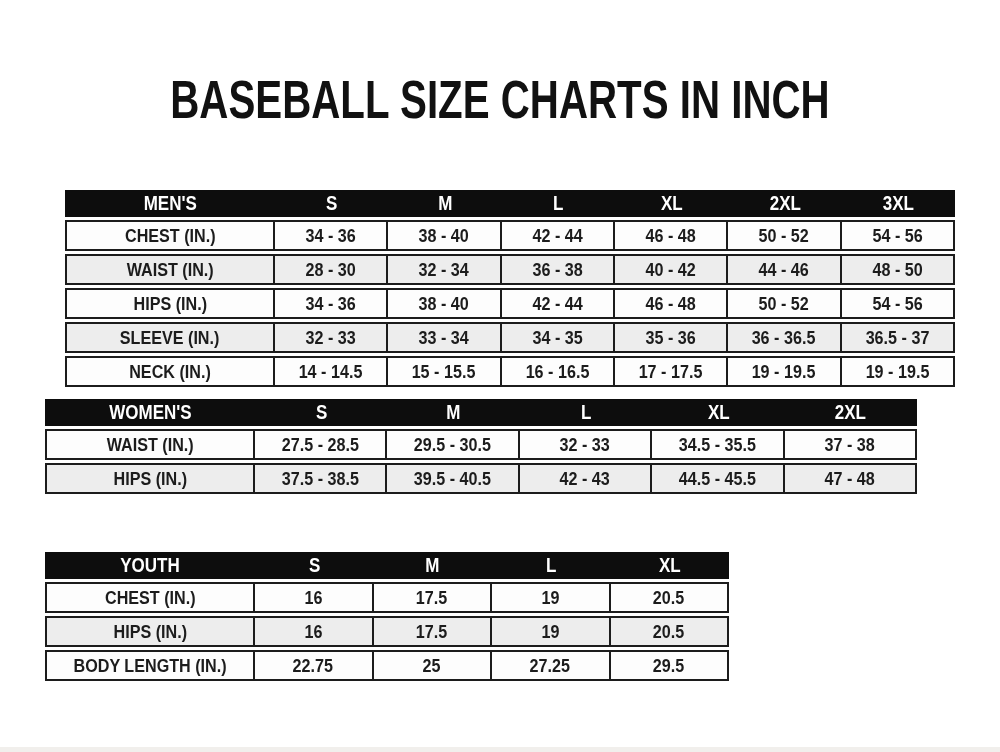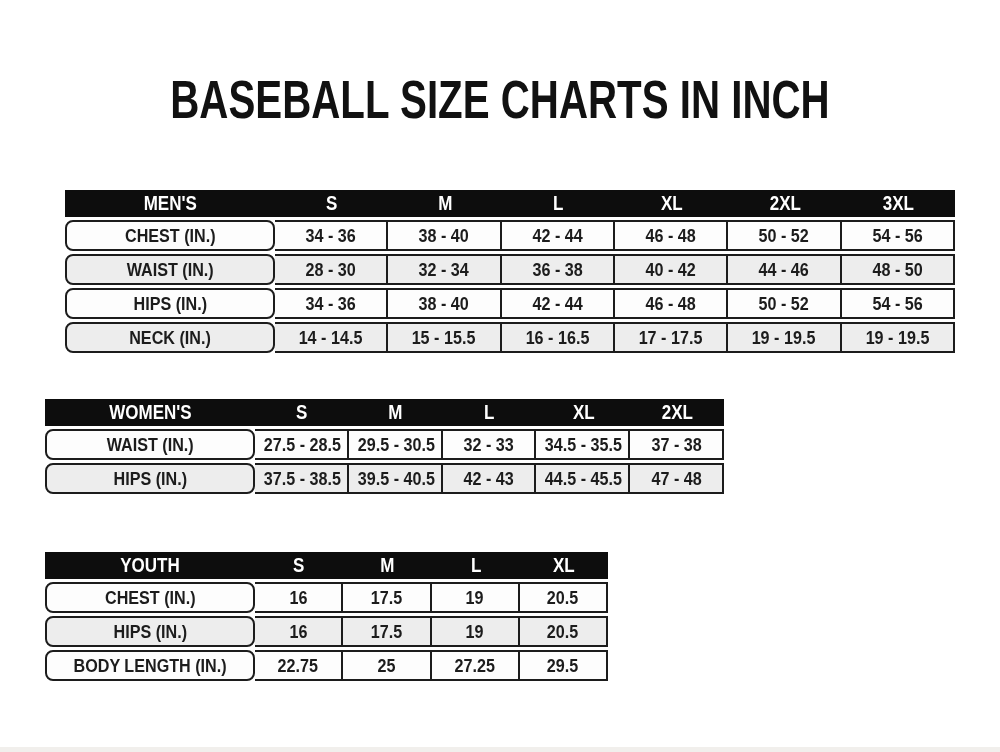--- a/index.html
+++ b/index.html
@@ -37,22 +37,22 @@
   .wrap-0 { top: 187px; }
   .wrap-1 { top: 396px; }
   .wrap-2 { top: 549px; }
 
   table.size-table {
     border-collapse: separate;
     border-spacing: 0 3px;
     table-layout: fixed;
   }
   table.t0 { width: 910px; padding-left: 20px; }
-  table.t1 { width: 679px; text-decoration: underline; }
-  table.t2 { width: 563px; }
+  table.t1 { width: 872px; text-decoration: underline; }
+  table.t2 { width: 684px; }
   col.label-col { width: 210px; }
 
   .size-table th,
   .size-table td {
     box-sizing: border-box;
     padding: 0 2px;
     text-align: center;
     vertical-align: middle;
     font-weight: 700;
     overflow: hidden;
@@ -68,21 +68,20 @@
   .size-table td {
     height: 31px; 
     font-size: 19px;
     color: var(--text, #1c1c1c);
     border-top: 2px solid var(--border, #1c1c1c);
     border-bottom: 2px solid var(--border, #1c1c1c);
     border-right: 2px solid var(--border, #1c1c1c);
   }
   .size-table td:first-child {
     border-left: 2px solid var(--border, #1c1c1c);
-    border-radius: 8px;
   }
   .size-table tbody tr:nth-child(odd) td { background: var(--row-white, #fdfdfd); }
   .size-table tbody tr:nth-child(even) td { background: var(--row-gray, #ededed); }
 
   .cond {
     display: inline-block;
     transform: scaleX(0.85);
     transform-origin: 50% 50%;
     white-space: nowrap;
   }
@@ -144,20 +143,29 @@
           <tr>
             <td><span class="cond">HIPS (IN.)</span></td>
             <td><span class="cond">34 - 36</span></td>
             <td><span class="cond">38 - 40</span></td>
             <td><span class="cond">42 - 44</span></td>
             <td><span class="cond">46 - 48</span></td>
             <td><span class="cond">50 - 52</span></td>
             <td><span class="cond">54 - 56</span></td>
           </tr>
           <tr>
+            <td><span class="cond">SLEEVE (IN.)</span></td>
+            <td><span class="cond">32 - 33</span></td>
+            <td><span class="cond">33 - 34</span></td>
+            <td><span class="cond">34 - 35</span></td>
+            <td><span class="cond">35 - 36</span></td>
+            <td><span class="cond">36 - 36.5</span></td>
+            <td><span class="cond">36.5 - 37</span></td>
+          </tr>
+          <tr>
             <td><span class="cond">NECK (IN.)</span></td>
             <td><span class="cond">14 - 14.5</span></td>
             <td><span class="cond">15 - 15.5</span></td>
             <td><span class="cond">16 - 16.5</span></td>
             <td><span class="cond">17 - 17.5</span></td>
             <td><span class="cond">19 - 19.5</span></td>
             <td><span class="cond">19 - 19.5</span></td>
           </tr>
         </tbody>
       </table>

